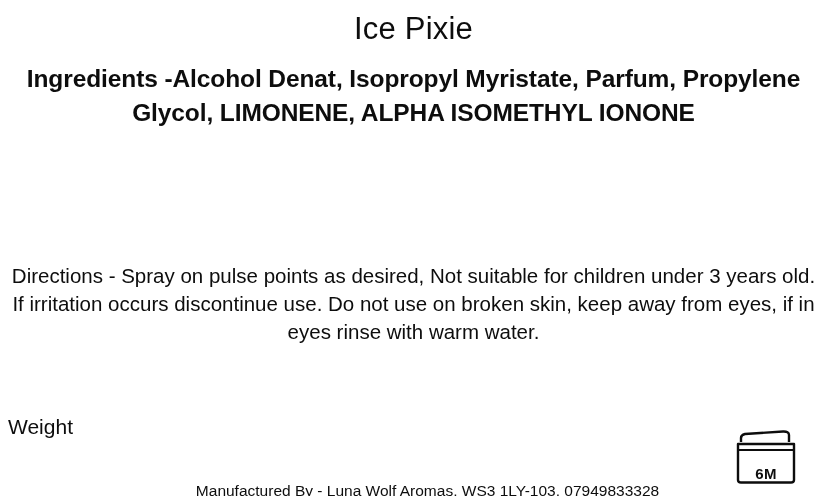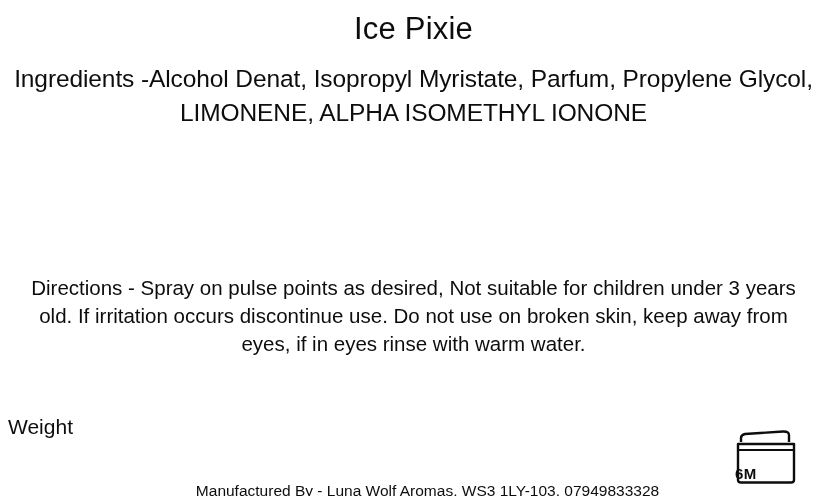--- a/index.html
+++ b/index.html
@@ -28,30 +28,30 @@
     margin: 10px 0 0 0;
     letter-spacing: 0.2px;
   }
   .product-title .line2 {
     display: block;
   }
   .ingredients {
     text-align: center;
     font-size: 24.5px;
     line-height: 34px;
-    font-weight: 400;
+    font-weight: 700;
     margin: 14px 2px 0 2px;
     letter-spacing: -0.1px;
   }
   .directions {
     text-align: center;
     font-size: 20.5px;
     line-height: 28px;
     font-weight: 400;
-    margin: 12px;
+    margin: 0;
     position: absolute;
     top: 262px;
     left: 4px;
     right: 4px;
   }
   .weight-block {
     position: absolute;
     left: 8px;
     top: 412px;
     font-size: 21px;
@@ -79,21 +79,21 @@
     height: 54px;
   }
   .pao-symbol svg {
     display: block;
   }
   .pao-text {
     position: absolute;
     left: 0;
     right: 0;
     bottom: 2px;
-    text-align: left;
+    text-align: center;
     font-size: 15px;
     font-weight: 700;
     letter-spacing: 0.3px;
   }
 </style>
 </head>
 <body>
 
 <div class="label">
 

